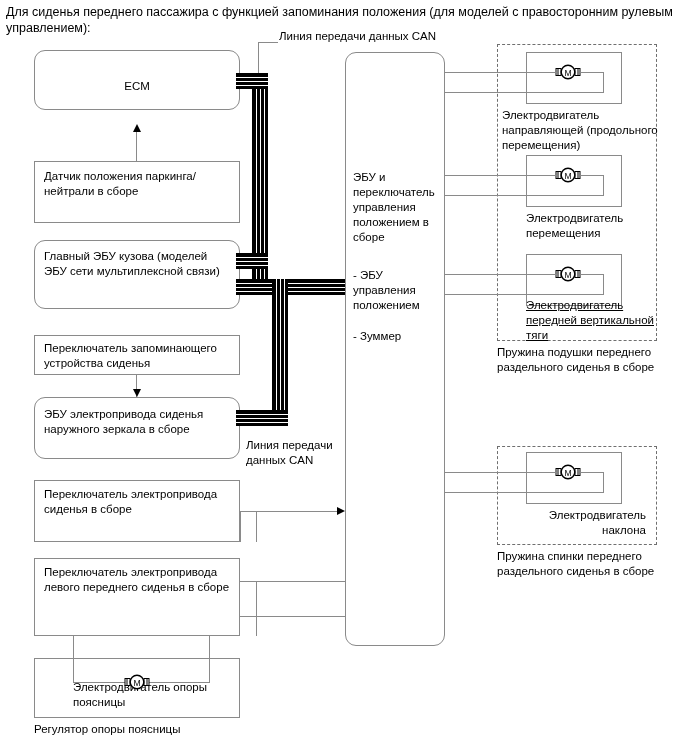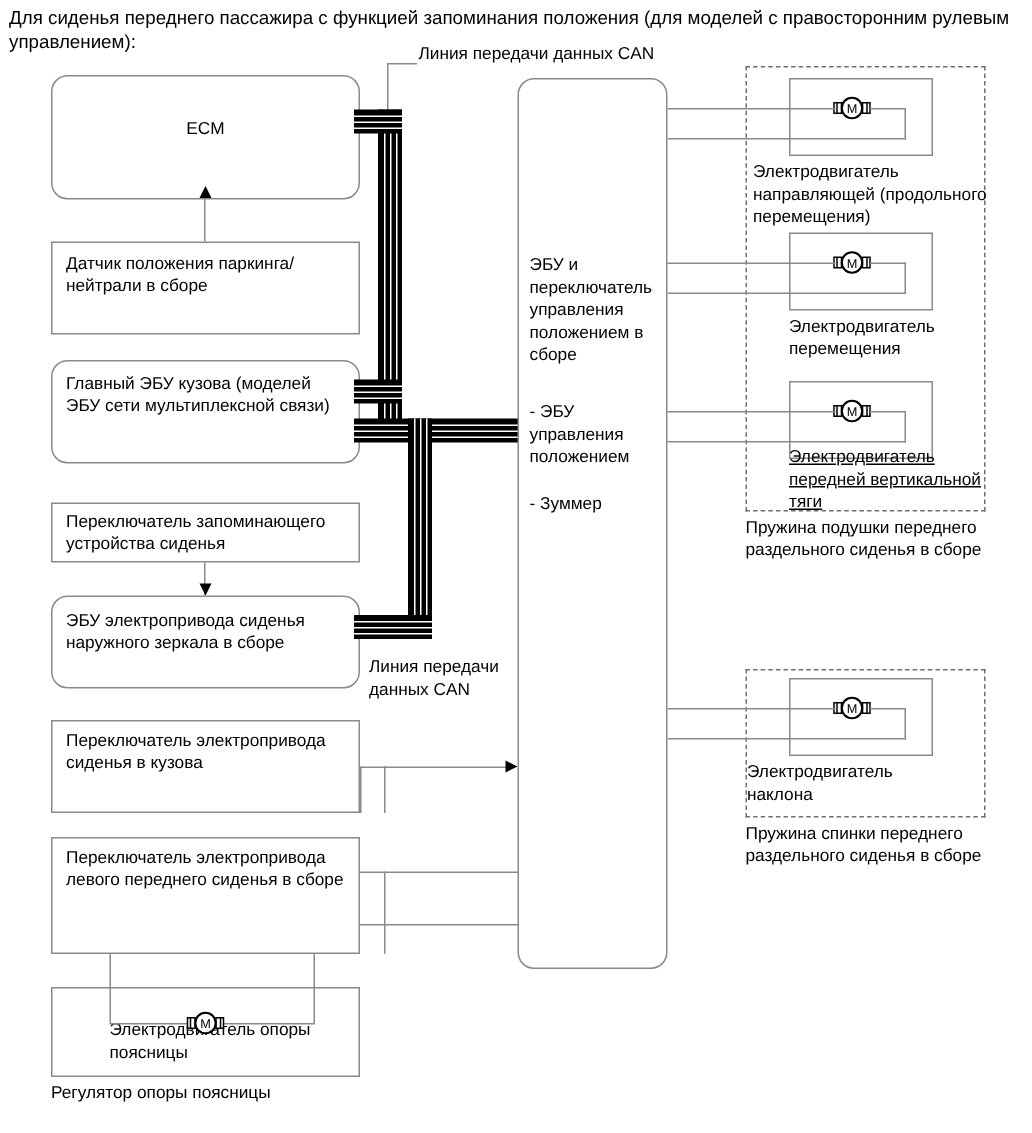--- a/index.html
+++ b/index.html
@@ -60,21 +60,21 @@
   .motor svg{display:block;}
 
   
   .txt{font-size:11.5px;line-height:15px;color:#000;}
 </style>
 </head>
 <body>
 
 <div class="abs" id="caption">Для сиденья переднего пассажира с функцией запоминания положения (для моделей с правосторонним рулевым управлением):</div>
 
-<div class="abs box round" style="left:34px;top:50px;width:206px;height:83px;padding-left:44px;">
+<div class="abs box round" style="left:34px;top:50px;width:206px;height:60px;padding-left:44px;">
   <div class="lbl center" style="top:28px;">ECM</div>
 </div>
 
 <div class="abs ln-v" style="left:136px;top:131px;height:30px;"></div>
 <div class="abs arr-up" style="left:133px;top:124px;"></div>
 
 <div class="abs box" style="left:34px;top:161px;width:206px;height:62px;">
   <div class="lbl" style="top:7px;white-space:pre-line;">Датчик положения паркинга/
 нейтрали в сборе</div>
 </div>
@@ -88,21 +88,21 @@
 </div>
 
 <div class="abs ln-v" style="left:136px;top:375px;height:22px;"></div>
 <div class="abs arr-down" style="left:133px;top:389px;"></div>
 
 <div class="abs box round" style="left:34px;top:397px;width:206px;height:62px;">
   <div class="lbl" style="top:9px;">ЭБУ электропривода сиденья наружного зеркала в сборе</div>
 </div>
 
 <div class="abs box" style="left:34px;top:480px;width:206px;height:62px;">
-  <div class="lbl" style="top:6px;">Переключатель электропривода сиденья в кузова</div>
+  <div class="lbl" style="top:6px;">Переключатель электропривода сиденья в сборе</div>
 </div>
 
 <div class="abs box" style="left:34px;top:558px;width:206px;height:78px;">
   <div class="lbl" style="top:6px;">Переключатель электропривода левого переднего сиденья в сборе</div>
 </div>
 
 <div class="abs box" style="left:34px;top:658px;width:206px;height:60px;">
   <div class="lbl" style="top:21px;left:38px;">Электродвигатель опоры поясницы</div>
 </div>
 
@@ -247,15 +247,15 @@
     <line x1="3" y1="6.5" x2="3" y2="13.5" stroke="#000" stroke-width="1"></line>
     <line x1="23" y1="6.5" x2="23" y2="13.5" stroke="#000" stroke-width="1"></line>
     <circle cx="13" cy="10" r="6.8" fill="#fff" stroke="#000" stroke-width="1.4"></circle>
     <text x="13" y="13.6" text-anchor="middle" font-family="Liberation Sans, sans-serif" font-size="8.5" fill="#000">M</text>
   </svg>
 </div>
 <div class="abs ln-h" style="left:445px;top:472px;width:112px;"></div>
 <div class="abs ln-h" style="left:445px;top:492px;width:159px;"></div>
 <div class="abs ln-v" style="left:603px;top:472px;height:21px;"></div>
 <div class="abs ln-h" style="left:580px;top:472px;width:24px;"></div>
-<div class="abs txt" style="left:498px;top:508px;width:130px;">Электродвигатель наклона</div>
+<div class="abs txt" style="left:516px;top:508px;width:130px;text-align:right;">Электродвигатель наклона</div>
 
 <div class="abs txt" style="left:497px;top:549px;width:175px;">Пружина спинки переднего раздельного сиденья в сборе</div>
 
 </body></html>

